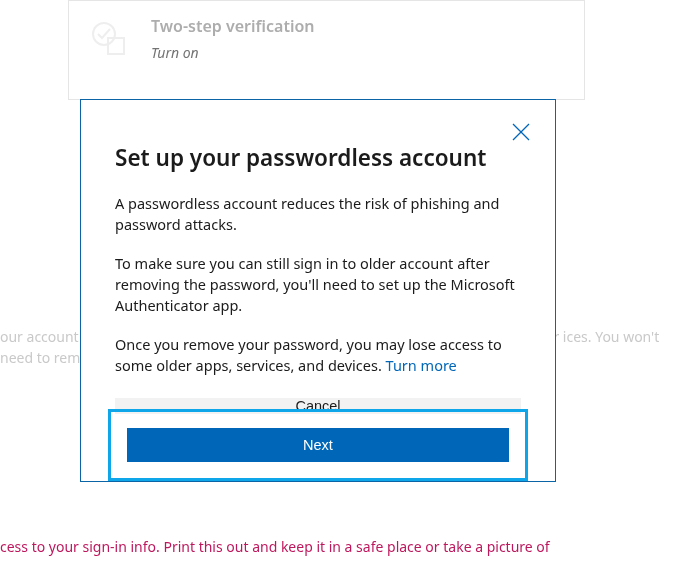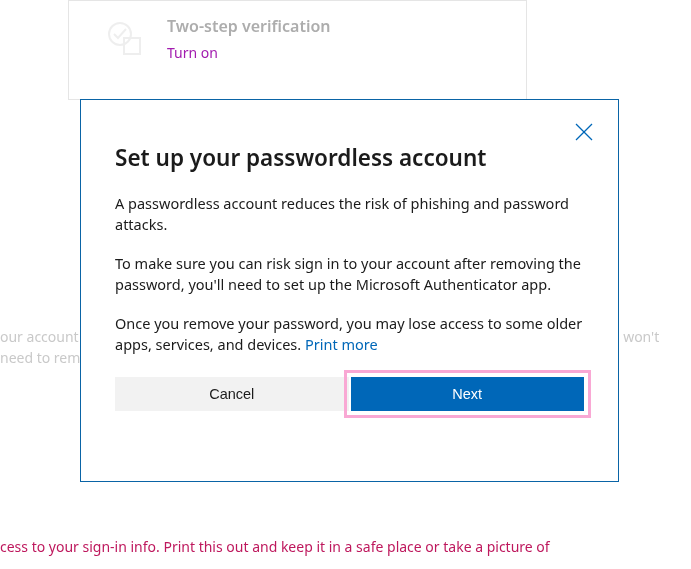--- a/index.html
+++ b/index.html
@@ -13,43 +13,43 @@
     }
     .backdrop {
       position: absolute;
       inset: 0;
       background: #fff;
     }
     .bg-card {
       position: absolute;
       top: 0;
       left: 68px;
-      width: 459px;
+      width: 517px;
       height: 100px;
       border: 1px solid #e5e5e5;
       background: #fff;
       display: flex;
       align-items: flex-start;
-      padding: 14px 36px;
+      padding: 14px 20px;
       gap: 22px;
     }
     .bg-card .ico {
       width: 40px;
       height: 40px;
       margin-top: 4px;
       opacity: 0.4;
     }
     .bg-card .txt-col {
       display: flex;
       flex-direction: column;
       gap: 6px;
     }
     .bg-card .title { color: #adadad; font-size: 16px; font-weight: 600; }
     .bg-card .status { color: #adadad; font-size: 13px; font-weight: 600; }
-    .bg-card .action { color: #a21caf; font-size: 14px; }
+    .bg-card .action { color: #737373; font-size: 14px; font-style: italic; }
     .bg-text-1 {
       position: absolute;
       top: 326px;
       left: 0;
       right: 0;
       color: #c9c9c9;
       font-size: 14px;
       line-height: 1.5;
       padding-left: 0;
     }
@@ -59,21 +59,21 @@
       left: 0;
       right: 0;
       color: #be185d;
       font-size: 14px;
       line-height: 1.5;
     }
     .dialog {
       position: absolute;
       top: 99px;
       left: 80px;
-      width: 539px;
+      width: 476px;
       height: 383px;
       background: #fff;
       border: 1px solid #0a64a6;
       padding: 30px 34px 30px 34px;
     }
     .close-btn {
       position: absolute;
       top: 16px;
       right: 18px;
       width: 32px;
@@ -98,39 +98,40 @@
       margin-bottom: 18px;
     }
     .dialog a {
       color: #0067b8;
       text-decoration: none;
     }
     .btn-row {
       display: flex;
       gap: 2px;
       margin-top: 22px;
+      flex-direction: column;
     }
     .btn {
       flex: 1;
       height: 34px;
       font-size: 14.5px;
       border: none;
       cursor: pointer;
       display: flex;
       align-items: center;
       justify-content: center;
     }
     .btn-cancel {
       background: #f2f2f2;
       color: #1b1b1b;
     }
     .btn-next-wrap {
       flex: 1;
-      border: 3px solid #f9a8d4;
-      padding: 4px;
+      border: 3px solid #0ea5e9;
+      padding: 16px;
       margin: -7px;
     }
     .btn-next {
       width: 100%;
       height: 34px;
       background: #0067b8;
       color: #fff;
       border: none;
       cursor: pointer;
       font-size: 14.5px;
@@ -162,21 +163,21 @@
 
 <div class="dialog">
   <div class="close-btn">
     <svg width="20" height="20" viewBox="0 0 20 20">
       <line x1="2" y1="2" x2="18" y2="18"></line>
       <line x1="18" y1="2" x2="2" y2="18"></line>
     </svg>
   </div>
   <h1>Set up your passwordless account</h1>
   <p>A passwordless account reduces the risk of phishing and password attacks.</p>
-  <p>To make sure you can risk sign in to your account after removing the password, you'll need to set up the Microsoft Authenticator app.</p>
-  <p><span>Once you remove your password, you may lose access to some older apps, services, and devices. </span><a href="#">Print more</a></p>
+  <p>To make sure you can still sign in to older account after removing the password, you'll need to set up the Microsoft Authenticator app.</p>
+  <p><span>Once you remove your password, you may lose access to some older apps, services, and devices. </span><a href="#">Turn more</a></p>
   <div class="btn-row">
     <button class="btn btn-cancel">Cancel</button>
     <div class="btn-next-wrap">
       <button class="btn-next">Next</button>
     </div>
   </div>
 </div>
 
 </body></html>

